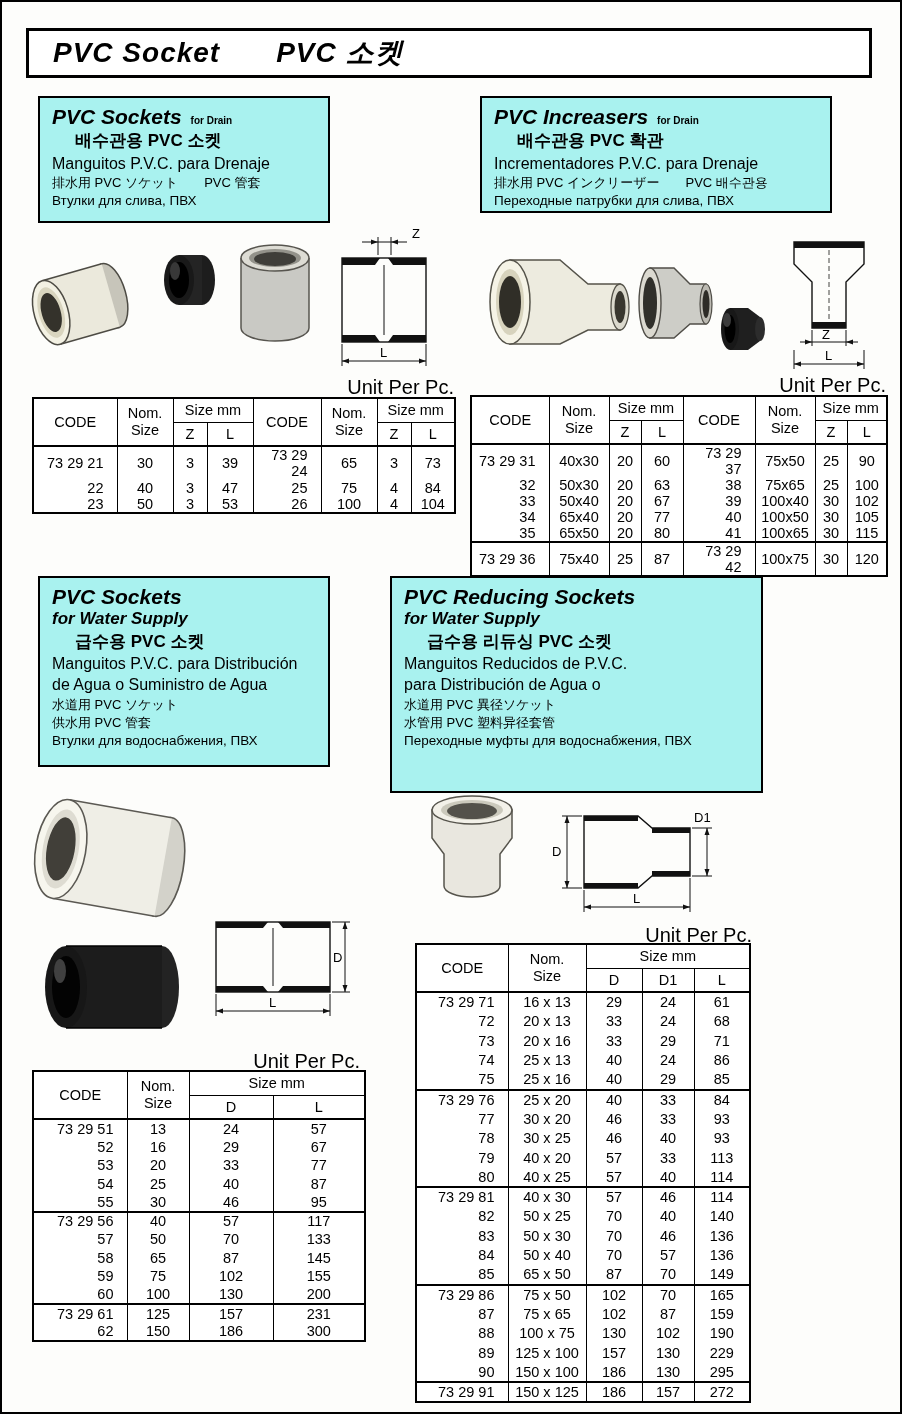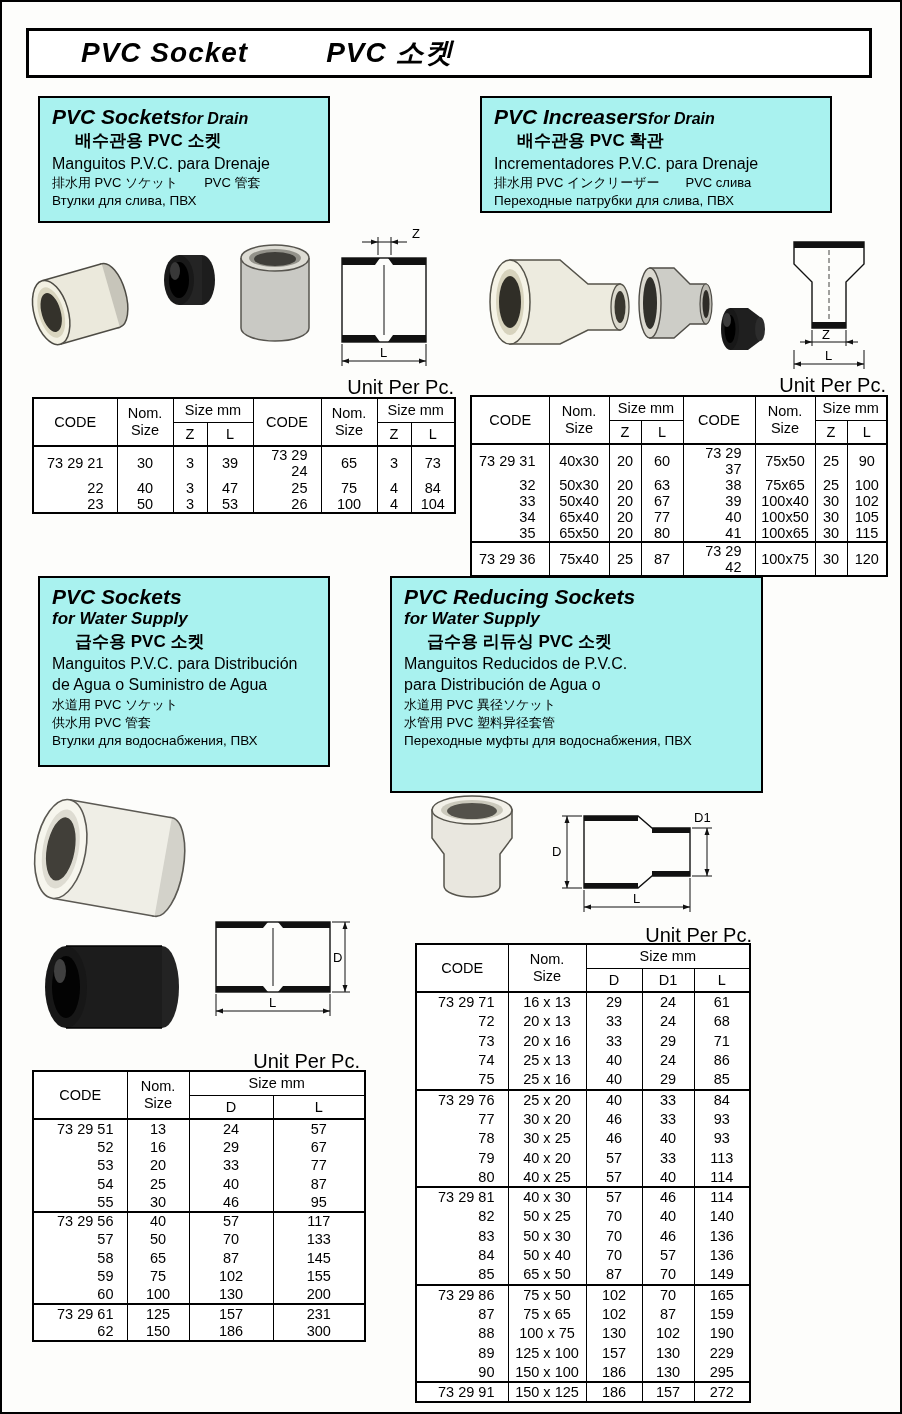--- a/index.html
+++ b/index.html
@@ -8,32 +8,32 @@
     position:relative; width:902px; height:1414px;
     background:#fdfdfb; border:2px solid #000; overflow:hidden;
     font-family:"Liberation Sans", sans-serif; color:#000;
   }
   .abs { position:absolute; }
 
   
   .header-box {
     position:absolute; left:24px; top:26px; width:846px; height:50px;
     border:3px solid #000; background:#fff;
-    display:flex; align-items:center; padding-left:52px;gap:22px;
+    display:flex; align-items:center; padding-left:24px;
   }
   .header-box .t { font-size:28px; font-weight:bold; font-style:italic; letter-spacing:1px; }
   .header-box .t.ko { margin-left:56px; }
 
   
   .info-box {
     position:absolute; background:#a9f2ef; border:2px solid #000;
     padding:7px 12px 6px 12px;
   }
   .sec-title { font-size:21px; font-weight:bold; font-style:italic; line-height:1.15; }
-  .sec-sub-inline { font-size:16px; font-weight:bold; font-style:italic; }
+  .sec-sub-inline { font-size:10px; font-weight:bold; margin-left:9px; }
   .sec-sub-block { font-size:17px; font-weight:bold; font-style:italic; line-height:1.2; }
   .l-ko { font-weight:bold; font-size:17px; line-height:1.4;padding-left:23px; }
   .l-es { font-size:16px; line-height:1.32; }
   .l-jp { font-size:13px; line-height:1.4; }
   .l-ru { font-size:13.5px; line-height:1.32; }
 
   
   .unit { position:absolute; font-size:20px; text-align:right; width:120px; }
 
   
@@ -189,21 +189,21 @@
         </tr>
       </tbody>
   </table>
 
   <div class="info-box" style="left:478px;top:94px;width:352px;height:117px;">
     <div>
       <span class="sec-title">PVC Increasers</span><span class="sec-sub-inline">for Drain</span>
     </div>
     <div class="l-ko">배수관용 PVC 확관</div>
     <div class="l-es">Incrementadores P.V.C. para Drenaje</div>
-    <div class="l-jp">排水用 PVC インクリーザー　　PVC слива</div>
+    <div class="l-jp">排水用 PVC インクリーザー　　PVC 배수관용</div>
     <div class="l-ru">Переходные патрубки для слива, ПВХ</div>
   </div>
 
   <svg class="abs" style="left:478px;top:238px" width="158" height="128" viewBox="0 0 158 128">
     <path d="M30,20 H80 L108,44 H140 V90 H108 L80,104 H30 Z" fill="#edebdf" stroke="#55534a" stroke-width="1.5"></path>
     <ellipse cx="140" cy="67" rx="9" ry="23" fill="#dbd9cd" stroke="#55534a" stroke-width="1.3"></ellipse>
     <ellipse cx="140" cy="67" rx="5.5" ry="16" fill="#39372f"></ellipse>
     <ellipse cx="30" cy="62" rx="20" ry="42" fill="#f5f3e6" stroke="#55534a" stroke-width="1.5"></ellipse>
     <ellipse cx="30" cy="62" rx="14" ry="33" fill="#d7d3bd"></ellipse>
     <ellipse cx="30" cy="62" rx="11" ry="26" fill="#302e27"></ellipse>

